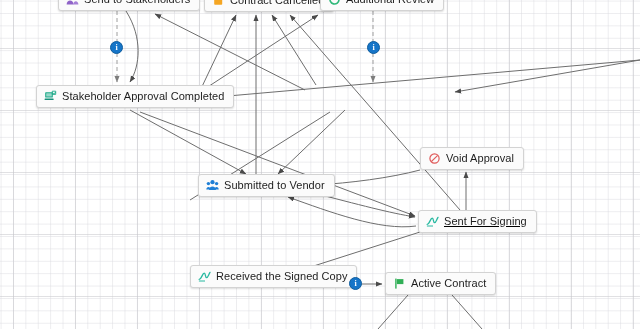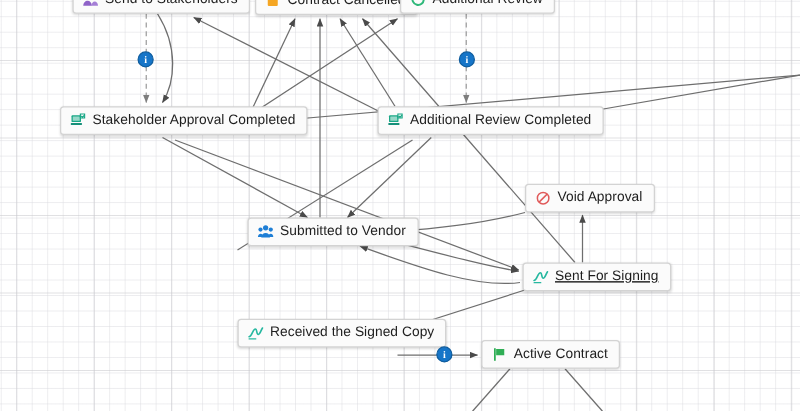--- a/index.html
+++ b/index.html
@@ -64,26 +64,26 @@
     align-items: center;
     justify-content: center;
     flex: 0 0 13px;
   }
   .node .ico svg { display: block; }
 
   
   #n-send          { left: 58px;  top: -12px; }
   #n-cancelled     { left: 204px; top: -11px; }
   #n-addreview     { left: 320px; top: -12px; }
-  #n-stakecomp     { left: 36px;  top: 85px; margin-left: 12px;  }
+  #n-stakecomp     { left: 36px;  top: 85px;  }
   #n-addreviewcomp { left: 302px; top: 85px;  }
   #n-submitted     { left: 198px; top: 174px; }
   #n-void          { left: 420px; top: 147px; }
   #n-sentsign      { left: 418px; top: 210px; text-decoration: underline; }
-  #n-received      { left: 190px; top: 255px; }
+  #n-received      { left: 190px; top: 265px; }
   #n-active        { left: 385px; top: 272px; }
 
   .badge {
     position: absolute;
     width: 13px; height: 13px;
     border-radius: 50%;
     background: #1675c8;
     border: 1px solid #0f5d9e;
     display: flex;
     align-items: center;
@@ -199,32 +199,20 @@
         <rect x="1.2" y="2.2" width="7.6" height="5.4" rx="0.7" fill="#1aa887"></rect>
         <rect x="2.2" y="3.2" width="5.6" height="3.4" rx="0.4" fill="#ffffff" opacity="0.55"></rect>
         <rect x="0.6" y="8.4" width="9" height="1.5" rx="0.5" fill="#16907a"></rect>
         <path d="M8.3 1.2h3.4v3.2h-3.4z" fill="none" stroke="#1aa887" stroke-width="0.9"></path>
         <path d="M9 2.8l1 1 1.6-1.7" fill="none" stroke="#1aa887" stroke-width="1"></path>
       </svg>
     </span>
     <span class="label">Stakeholder Approval Completed</span>
   </div>
 
-  <div class="node" id="n-addreviewcomp">
-    <span class="ico">
-      <svg width="13" height="13" viewBox="0 0 13 13">
-        <rect x="1.2" y="2.2" width="7.6" height="5.4" rx="0.7" fill="#1aa887"></rect>
-        <rect x="2.2" y="3.2" width="5.6" height="3.4" rx="0.4" fill="#ffffff" opacity="0.55"></rect>
-        <rect x="0.6" y="8.4" width="9" height="1.5" rx="0.5" fill="#16907a"></rect>
-        <path d="M8.3 1.2h3.4v3.2h-3.4z" fill="none" stroke="#1aa887" stroke-width="0.9"></path>
-        <path d="M9 2.8l1 1 1.6-1.7" fill="none" stroke="#1aa887" stroke-width="1"></path>
-      </svg>
-    </span>
-    <span class="label">Additional Review Completed</span>
-  </div>
 
   <div class="node" id="n-submitted">
     <span class="ico">
       <svg width="13" height="13" viewBox="0 0 13 13">
         <circle cx="6.5" cy="3.2" r="2.1" fill="#1f7fd6"></circle>
         <circle cx="2.4" cy="4.6" r="1.7" fill="#1f7fd6"></circle>
         <circle cx="10.6" cy="4.6" r="1.7" fill="#1f7fd6"></circle>
         <path d="M3 11c0-2.1 1.6-3.6 3.5-3.6S10 8.9 10 11z" fill="#1f7fd6"></path>
         <path d="M0.3 10.6c0-1.6 1-2.7 2.2-2.7s2.1 1.1 2.1 2.7z" fill="#1f7fd6"></path>
         <path d="M8.4 10.6c0-1.6 1-2.7 2.2-2.7s2.1 1.1 2.1 2.7z" fill="#1f7fd6"></path>

